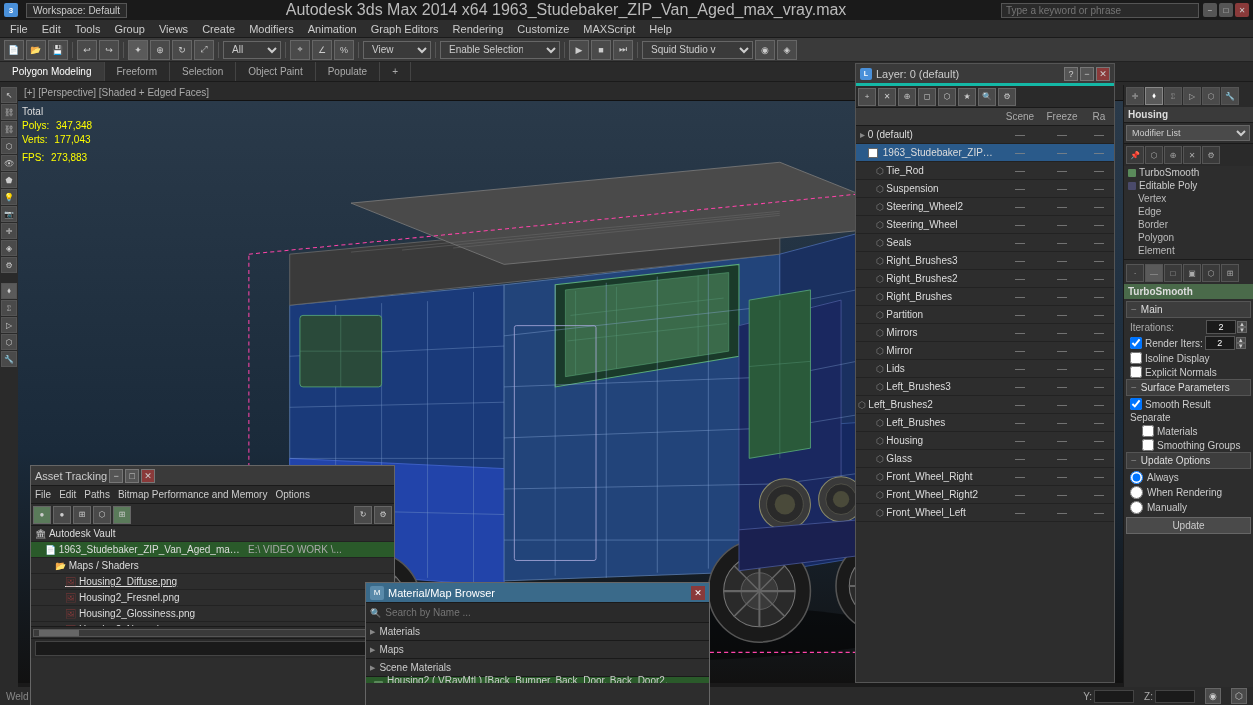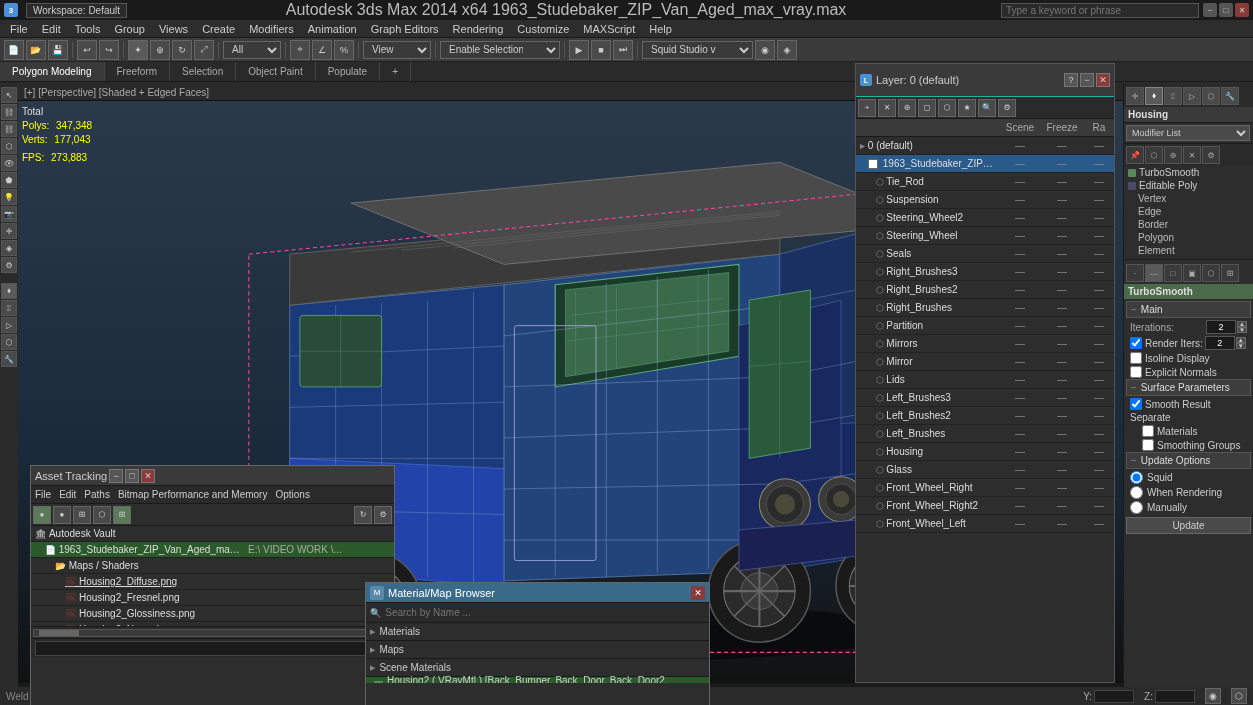--- a/index.html
+++ b/index.html
@@ -319,26 +319,26 @@
       position: absolute;
       top: 63px;
       left: 855px;
       width: 260px;
       height: 620px;
       background: #2d2d2d;
       border: 1px solid #555;
       z-index: 10;
     }
     .layer-window-titlebar {
-      height: 33px;
+      height: 22px;
       background: #3a3a3a;
       display: flex;
       align-items: center;
       padding: 0 4px;
-      border-bottom: 1px solid #14b8a6;
+      border-bottom: 3px solid #14b8a6;
     }
     .layer-window-title {
       flex: 1;
       font-size: 11px;
       color: #ccc;
     }
     .layer-window-btn {
       width: 14px; height: 14px;
       background: #555;
       border: 1px solid #777;
@@ -1127,21 +1127,21 @@
 
     <div class="prop-checkbox-row" style="padding-left:16px;">
       <input type="checkbox" class="prop-checkbox" style="">
       <span>Smoothing Groups</span>
     </div>
 
     <div class="section-collapsible">Update Options</div>
 
     <div class="radio-row">
       <input type="radio" name="update" checked="" style="">
-      <span>Squid</span>
+      <span>Always</span>
     </div>
     <div class="radio-row">
       <input type="radio" name="update" style="">
       <span>When Rendering</span>
     </div>
     <div class="radio-row">
       <input type="radio" name="update" style="">
       <span>Manually</span>
     </div>
 
@@ -1310,21 +1310,21 @@
         <div class="layer-row">
       <div class="layer-row-name" style="padding-left:20px;">
         <span style="color:#888;font-size:9px;">⬡ </span>
         <span>Left_Brushes3</span>
       </div>
       <div class="layer-col-val">—</div>
       <div class="layer-col-val2">—</div>
       <div class="layer-col-val3">—</div>
     </div>
         <div class="layer-row">
-      <div class="layer-row-name" style="padding-left:20px;">
+      <div class="layer-row-name" style="padding-left:2px;">
         <span style="color:#888;font-size:9px;">⬡ </span>
         <span>Left_Brushes2</span>
       </div>
       <div class="layer-col-val">—</div>
       <div class="layer-col-val2">—</div>
       <div class="layer-col-val3">—</div>
     </div>
         <div class="layer-row">
       <div class="layer-row-name" style="padding-left:20px;">
         <span style="color:#888;font-size:9px;">⬡ </span>

